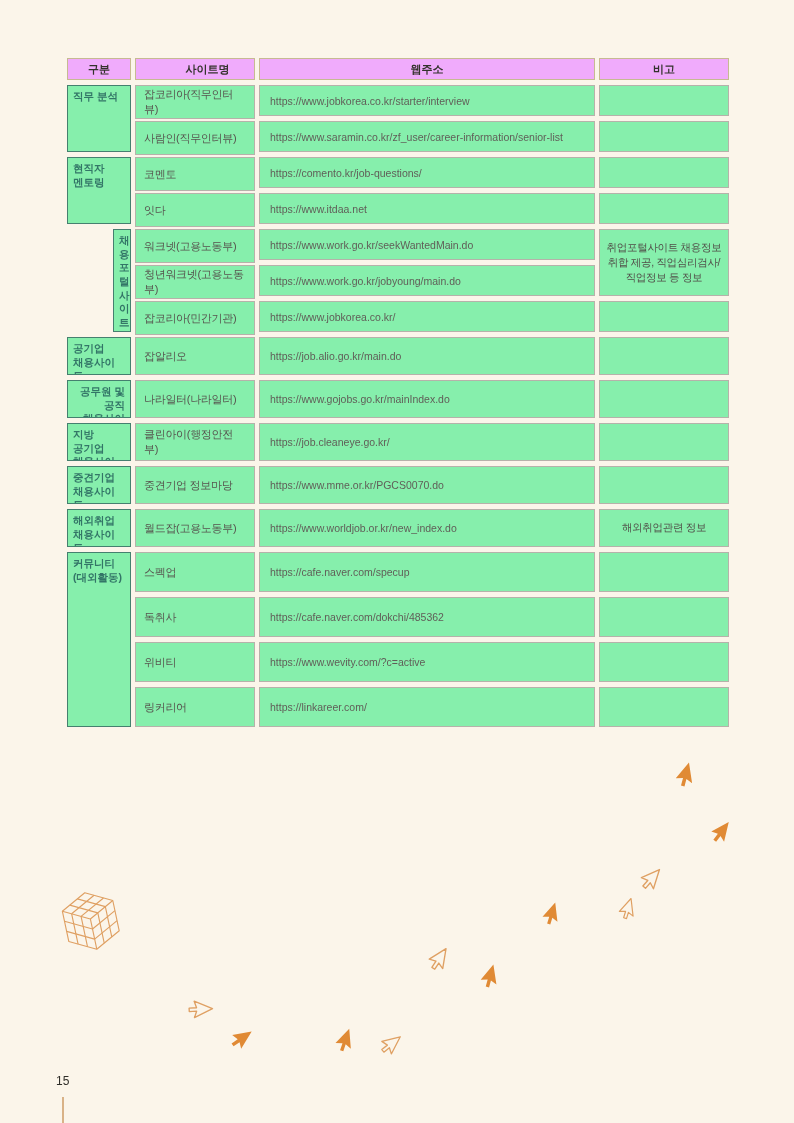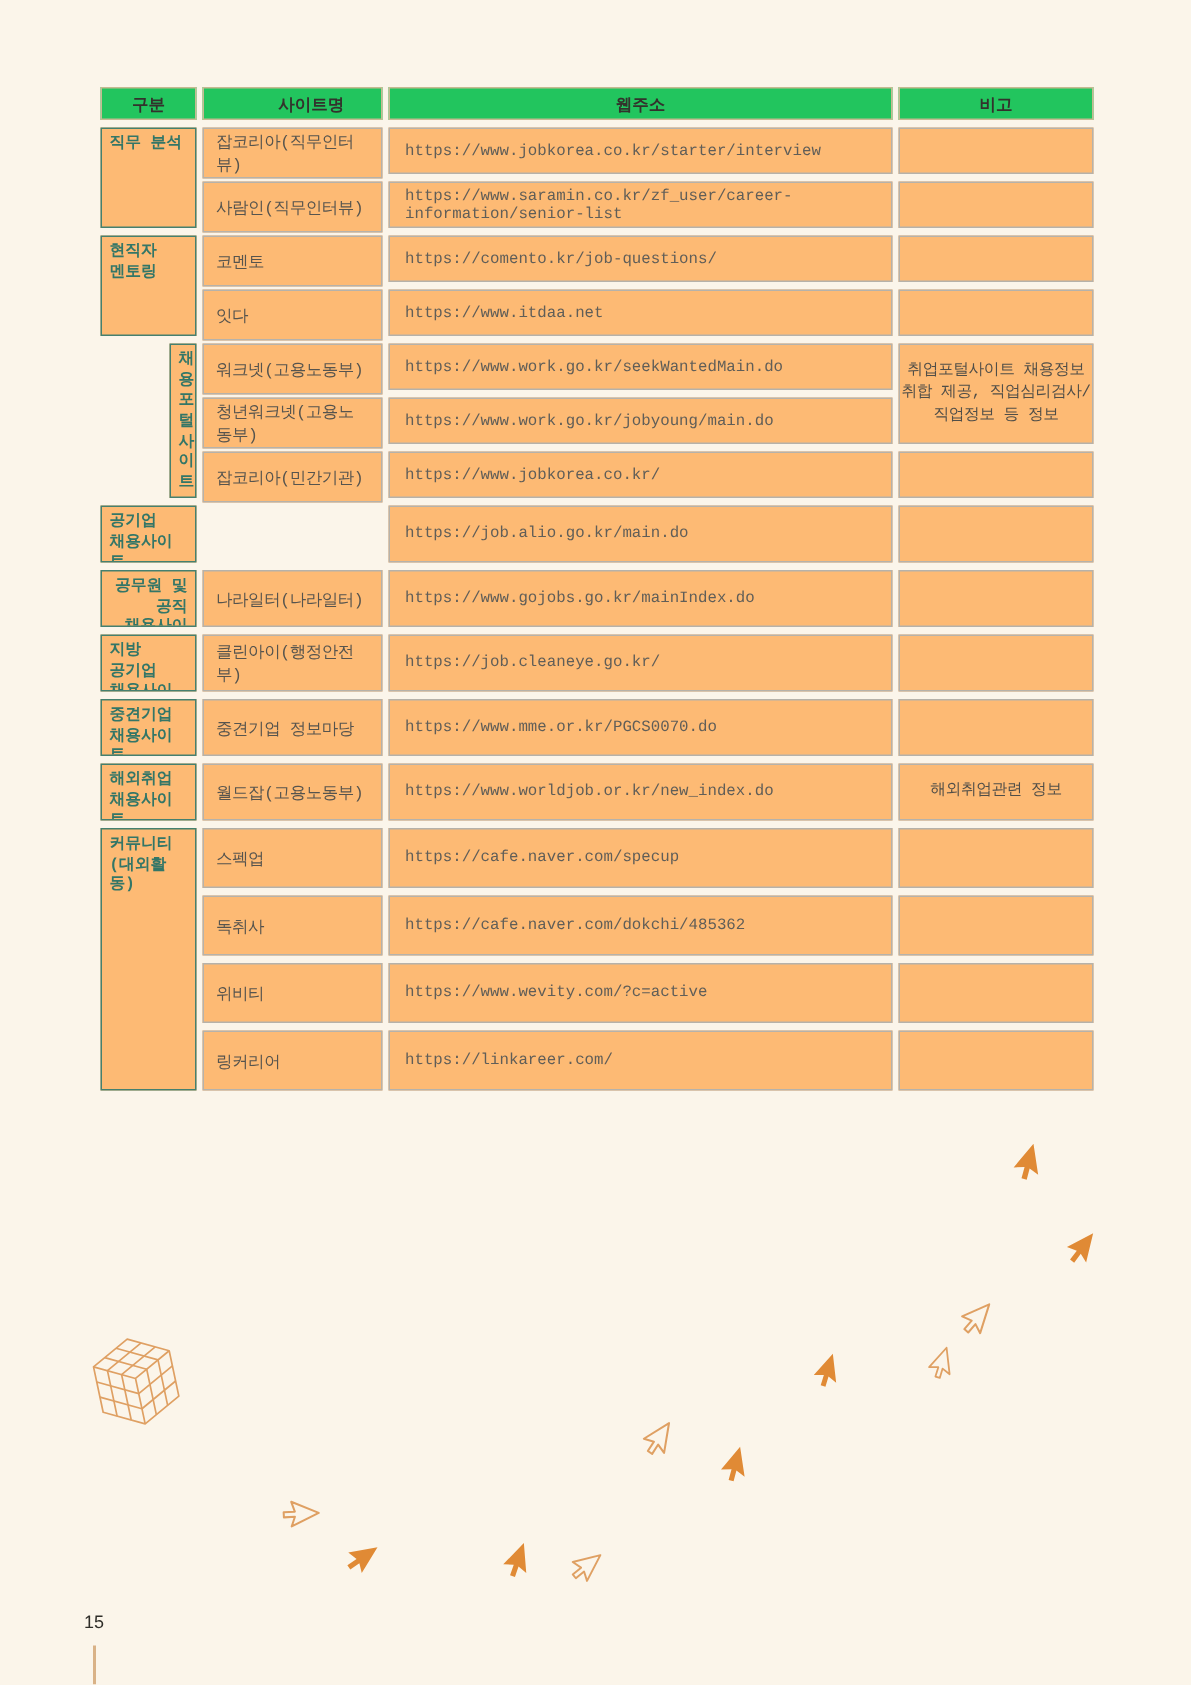--- a/index.html
+++ b/index.html
@@ -13,30 +13,29 @@
 
   
   .sites-table{
     position:absolute;left:67px;top:58px;width:662px;
     display:grid;
     grid-template-columns:64px 120px 336px 130px;
     grid-template-rows:22px repeat(7,31px) repeat(5,38px) repeat(4,40px);
     gap:5px 4px;
   }
   .hcell{
-    background:#22c55e;border:1px solid #c6ba92;
+    background:#f0abfc;border:1px solid #c6ba92;
     display:flex;align-items:center;justify-content:center;
     font-size:11px;font-weight:bold;color:#33322c;
   }
   .cell{
-    background:#fdba74;border:1px solid #b6b2aa;
+    background:#86efac;border:1px solid #b6b2aa;
     display:flex;align-items:center;
     font-size:11px;color:#56544e;
     overflow:hidden;
-    font-family:Liberation Mono, monospace;
   }
   .cell.cat{
     border:1.4px solid #45806f;color:#337667;font-weight:bold;
     font-size:10.5px;line-height:1.3;
     align-items:flex-start;padding:4px 5px;
     white-space:pre-line;
   }
   .cell.site{padding:16px 8px;letter-spacing:-0.3px;}
   .cell.url{padding:0 10px;color:#605e58;font-size:10.5px;}
   .cell.note{
@@ -84,20 +83,21 @@
       <div class="cell note" style="grid-area: 6 / 4 / span 2;">취업포털사이트 채용정보
 취합 제공, 직업심리검사/
 직업정보 등 정보</div>
       <div class="cell site" style="grid-area: 7 / 2;">청년워크넷(고용노동부)</div>
       <div class="cell url" style="grid-area: 7 / 3;">https://www.work.go.kr/jobyoung/main.do</div>
       <div class="cell site" style="grid-area: 8 / 2;">잡코리아(민간기관)</div>
       <div class="cell url" style="grid-area: 8 / 3;">https://www.jobkorea.co.kr/</div>
       <div class="cell note" style="grid-area: 8 / 4 / span 1;"></div>
       <div class="cell cat" style="grid-area: 9 / 1 / span 1;">공기업
 채용사이트</div>
+      <div class="cell site" style="grid-area: 9 / 2;">잡알리오</div>
       <div class="cell url" style="grid-area: 9 / 3;">https://job.alio.go.kr/main.do</div>
       <div class="cell note" style="grid-area: 9 / 4 / span 1;"></div>
       <div class="cell cat" style="grid-area: 10 / 1 / span 1; text-align: right;">공무원 및
 공직
 채용사이트</div>
       <div class="cell site" style="grid-area: 10 / 2;">나라일터(나라일터)</div>
       <div class="cell url" style="grid-area: 10 / 3;">https://www.gojobs.go.kr/mainIndex.do</div>
       <div class="cell note" style="grid-area: 10 / 4 / span 1;"></div>
       <div class="cell cat" style="grid-area: 11 / 1 / span 1;">지방
 공기업

